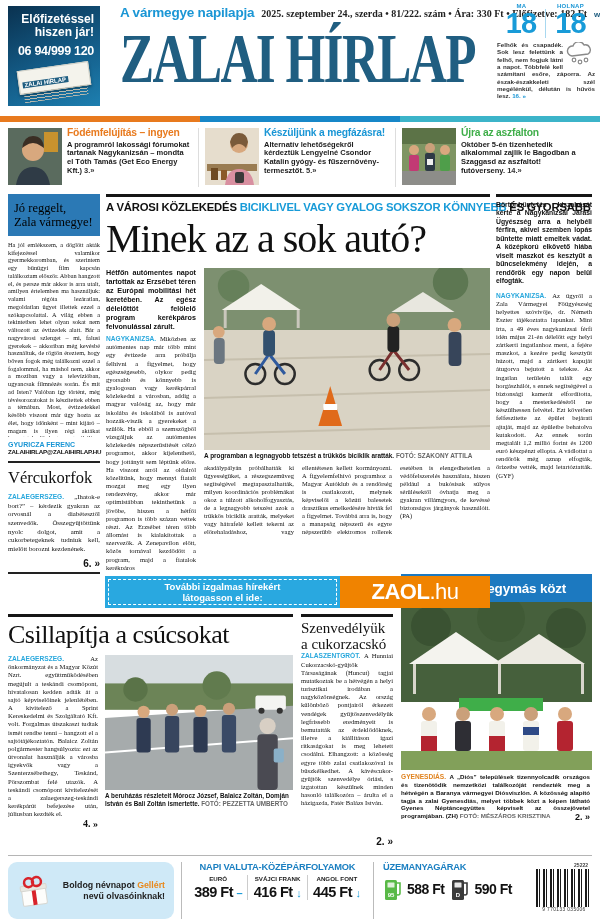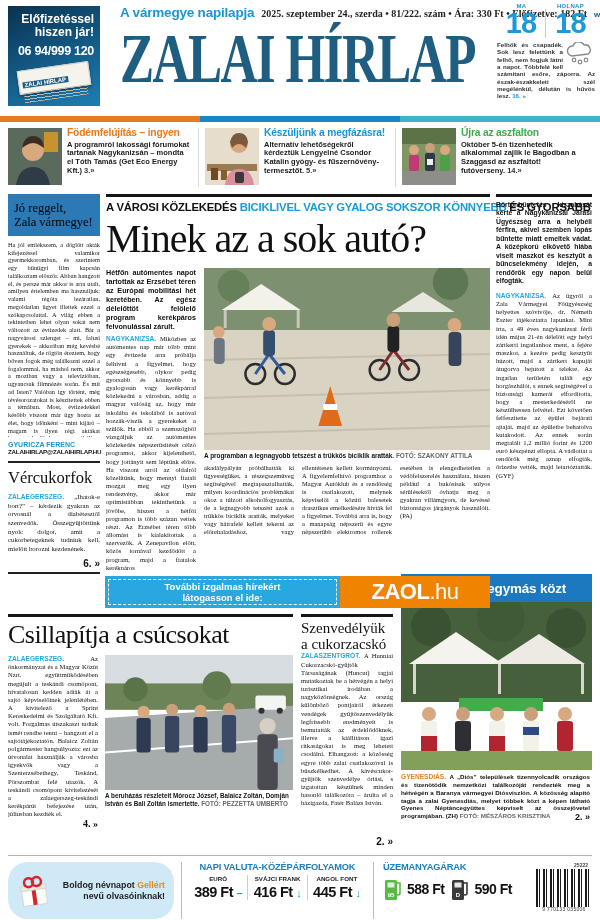--- a/index.html
+++ b/index.html
@@ -117,21 +117,21 @@
   .diosok-banner { background:#1c79c0; color:#fff; font-weight:800; font-size:13.5px; text-align:center;
     padding:7px 0 6px; letter-spacing:-0.2px; }
   .diosok-photo { width:100%; height:168px; display:block; }
   .diosok-caption { font-size:6.2px; font-weight:700; line-height:1.25; margin-top:3px; position:relative;
     padding-right:2px; text-align:justify; }
   .diosok-ref { font-weight:800; font-size:9px; float:right; }
 
   
   .footer-bar { display:flex; align-items:stretch; margin:5px 8px 0; border-top:1px solid #b5b5b5;
     padding-top:6px; gap:7px; height:64px; }
-  .nameday { width:166px; flex:none; background:#cfe9f7; border-radius:20px; display:flex; align-items:center;
+  .nameday { width:166px; flex:none; background:#cfe9f7; border-radius:9px; display:flex; align-items:center;
     gap:7px; padding:4px 9px; }
   .nameday-text { font-size:8.8px; font-weight:800; line-height:1.2; text-align:right; flex:1; color:#222; }
   .nameday-name { color:#e8891d; }
   .valuta { flex:1; border-left:1px solid #bbb; border-right:1px solid #bbb; padding:0 7px; text-align:center; }
   .sec-header { color:#1a7fc1; font-weight:800; font-size:9.3px; letter-spacing:-0.2px; white-space:nowrap; }
   .v-row { display:flex; margin-top:3px; }
   .v-item { flex:1; padding:0 2px; }
   .v-item + .v-item { border-left:1px solid #ccc; }
   .v-label { font-size:6.2px; font-weight:700; color:#222; white-space:nowrap; }
   .v-value { font-size:14.5px; font-weight:800; letter-spacing:-0.5px; white-space:nowrap; margin-top:2px; }

